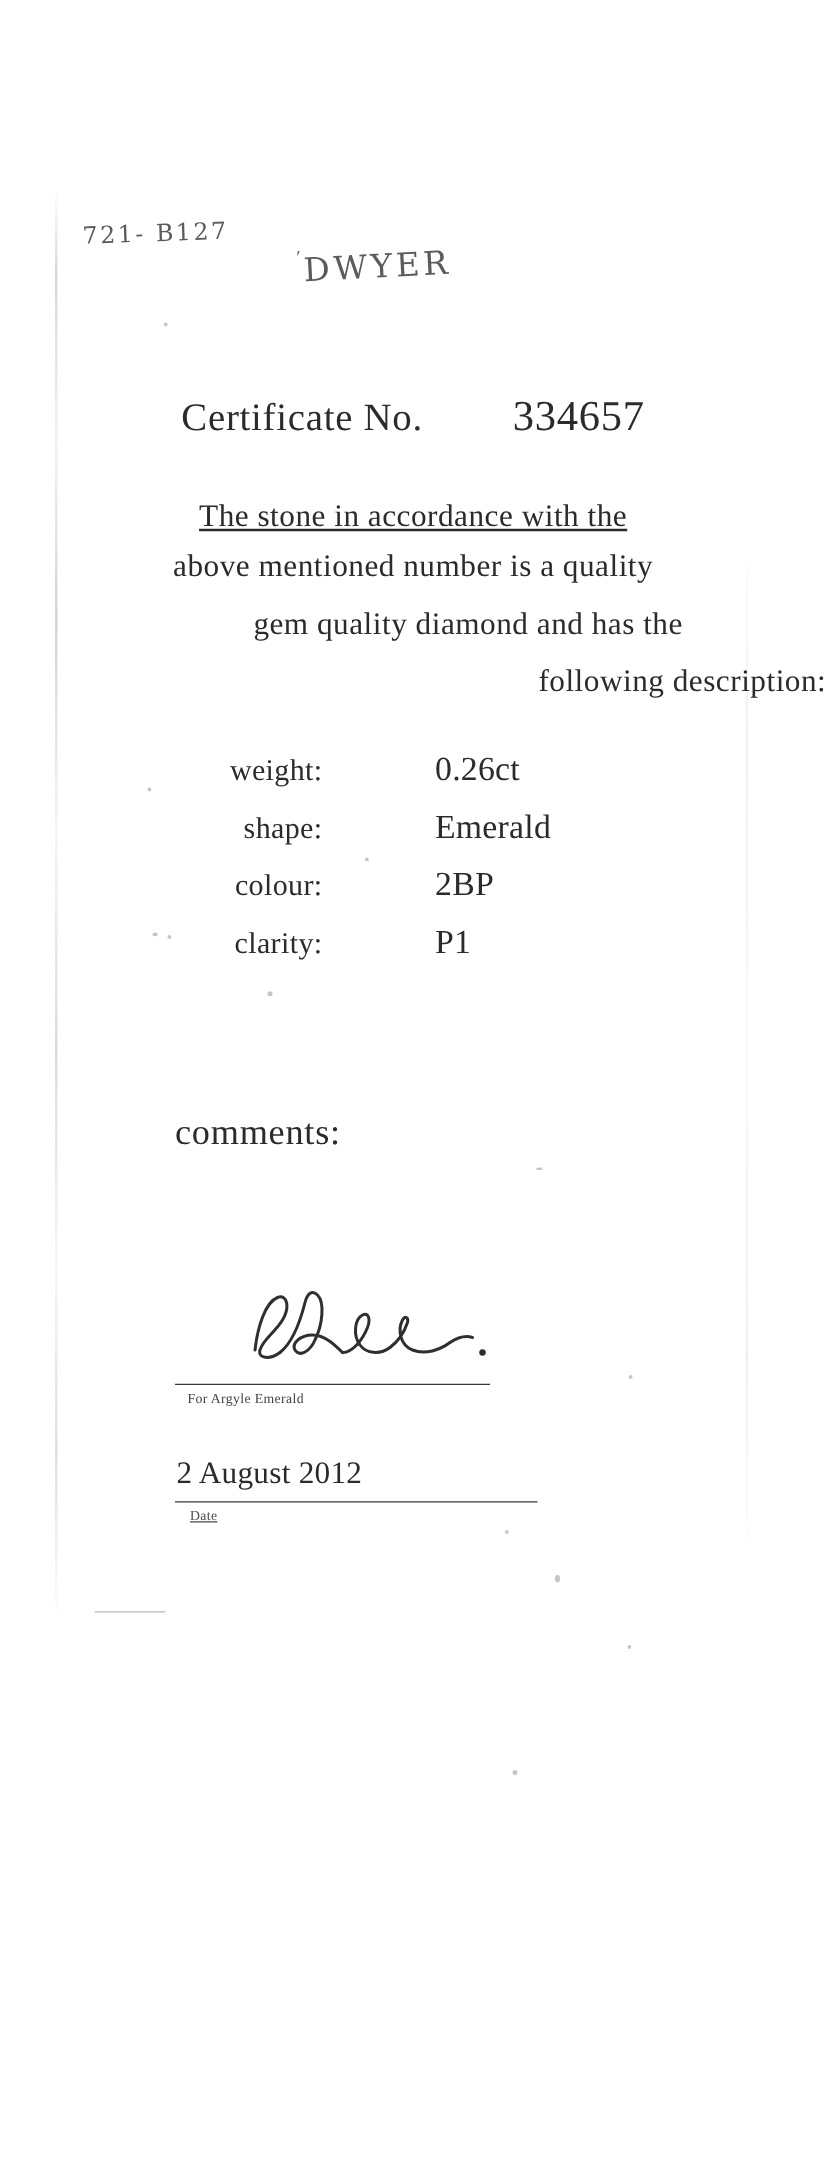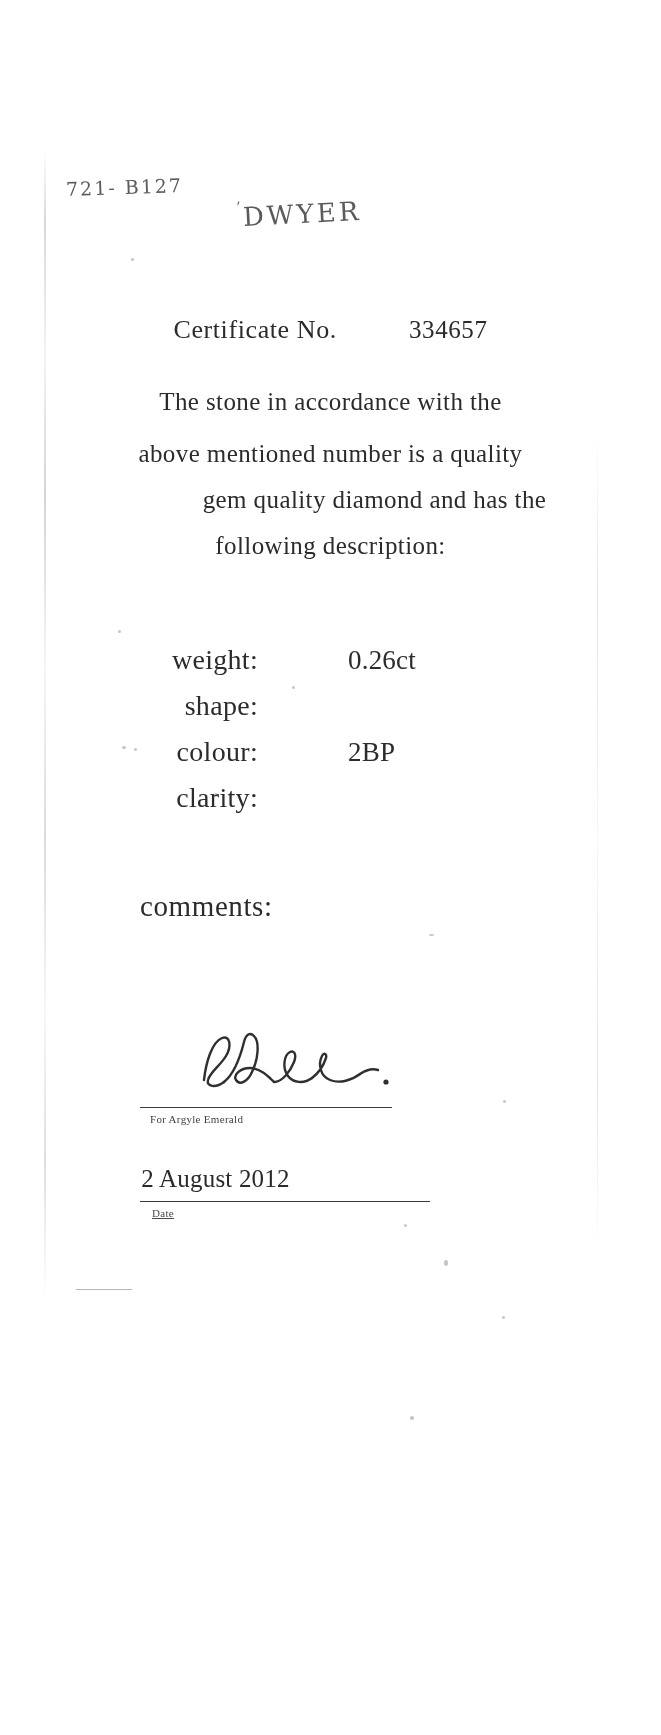--- a/index.html
+++ b/index.html
@@ -98,52 +98,51 @@
     font-size: 25px;
     letter-spacing: 0.4px;
   }
   #cert-no-row {
     top: 315px;
     display: flex;
     justify-content: center;
     align-items: baseline;
   }
   #cert-no-label {
-    font-size: 26px;
+    font-size: 31px;
     letter-spacing: 0.6px;
   }
   #cert-no-value {
-    font-size: 25px;
+    font-size: 34px;
     margin-left: 72px;
     letter-spacing: 0.6px;
   }
 
-  #stmt-1 { top: 388px; }
+  #stmt-1 { top: 400px; text-decoration: underline; }
   #stmt-2 { top: 440px; }
   #stmt-3 { top: 486px; padding-left: 44px; }
-  #stmt-4 { top: 532px; }
+  #stmt-4 { top: 532px; text-align: right; }
 
   
   #spec-table {
     position: absolute;
     left: 0;
     top: 600px;
     width: 661px;
   }
   .spec-row {
     display: flex;
     height: 46px;
     align-items: baseline;
   }
   .spec-label {
     width: 258px;
     text-align: right;
-    font-size: 28px;
+    font-size: 24px;
     letter-spacing: 0.3px;
-    margin-top: 44px;
   }
   .spec-value {
     width: 240px;
     text-align: left;
     padding-left: 90px;
     font-size: 27px;
     letter-spacing: 0.2px;
   }
 
   #comments-label {
@@ -242,27 +241,29 @@
 <div class="cert-line" id="stmt-3">gem quality diamond and has the</div>
 <div class="cert-line" id="stmt-4">following description:</div>
 
 <div id="spec-table">
   <div class="spec-row">
     <div class="spec-label">weight:</div>
     <div class="spec-value">0.26ct</div>
   </div>
   <div class="spec-row">
     <div class="spec-label">shape:</div>
+    <div class="spec-value">Emerald</div>
   </div>
   <div class="spec-row">
     <div class="spec-label">colour:</div>
     <div class="spec-value">2BP</div>
   </div>
   <div class="spec-row">
     <div class="spec-label">clarity:</div>
+    <div class="spec-value">P1</div>
   </div>
 </div>
 
 <div id="comments-label">comments:</div>
 
 <div id="signature-glyph">
   <svg width="200" height="72" viewBox="0 0 200 72" xmlns="http://www.w3.org/2000/svg">
     <g fill="none" stroke="#2f2f2f" stroke-width="2.4" stroke-linecap="round">
       <path d="M8 56 C 10 38, 16 18, 26 14 C 34 11, 36 22, 30 32 C 24 42, 14 48, 12 56 C 10 63, 20 64, 28 58"></path>
       <path d="M28 58 C 38 50, 44 34, 48 18 C 50 10, 54 8, 58 12 C 64 18, 62 36, 56 48 C 52 57, 44 62, 40 56 C 37 51, 44 44, 54 44 C 64 44, 72 52, 78 58"></path>

